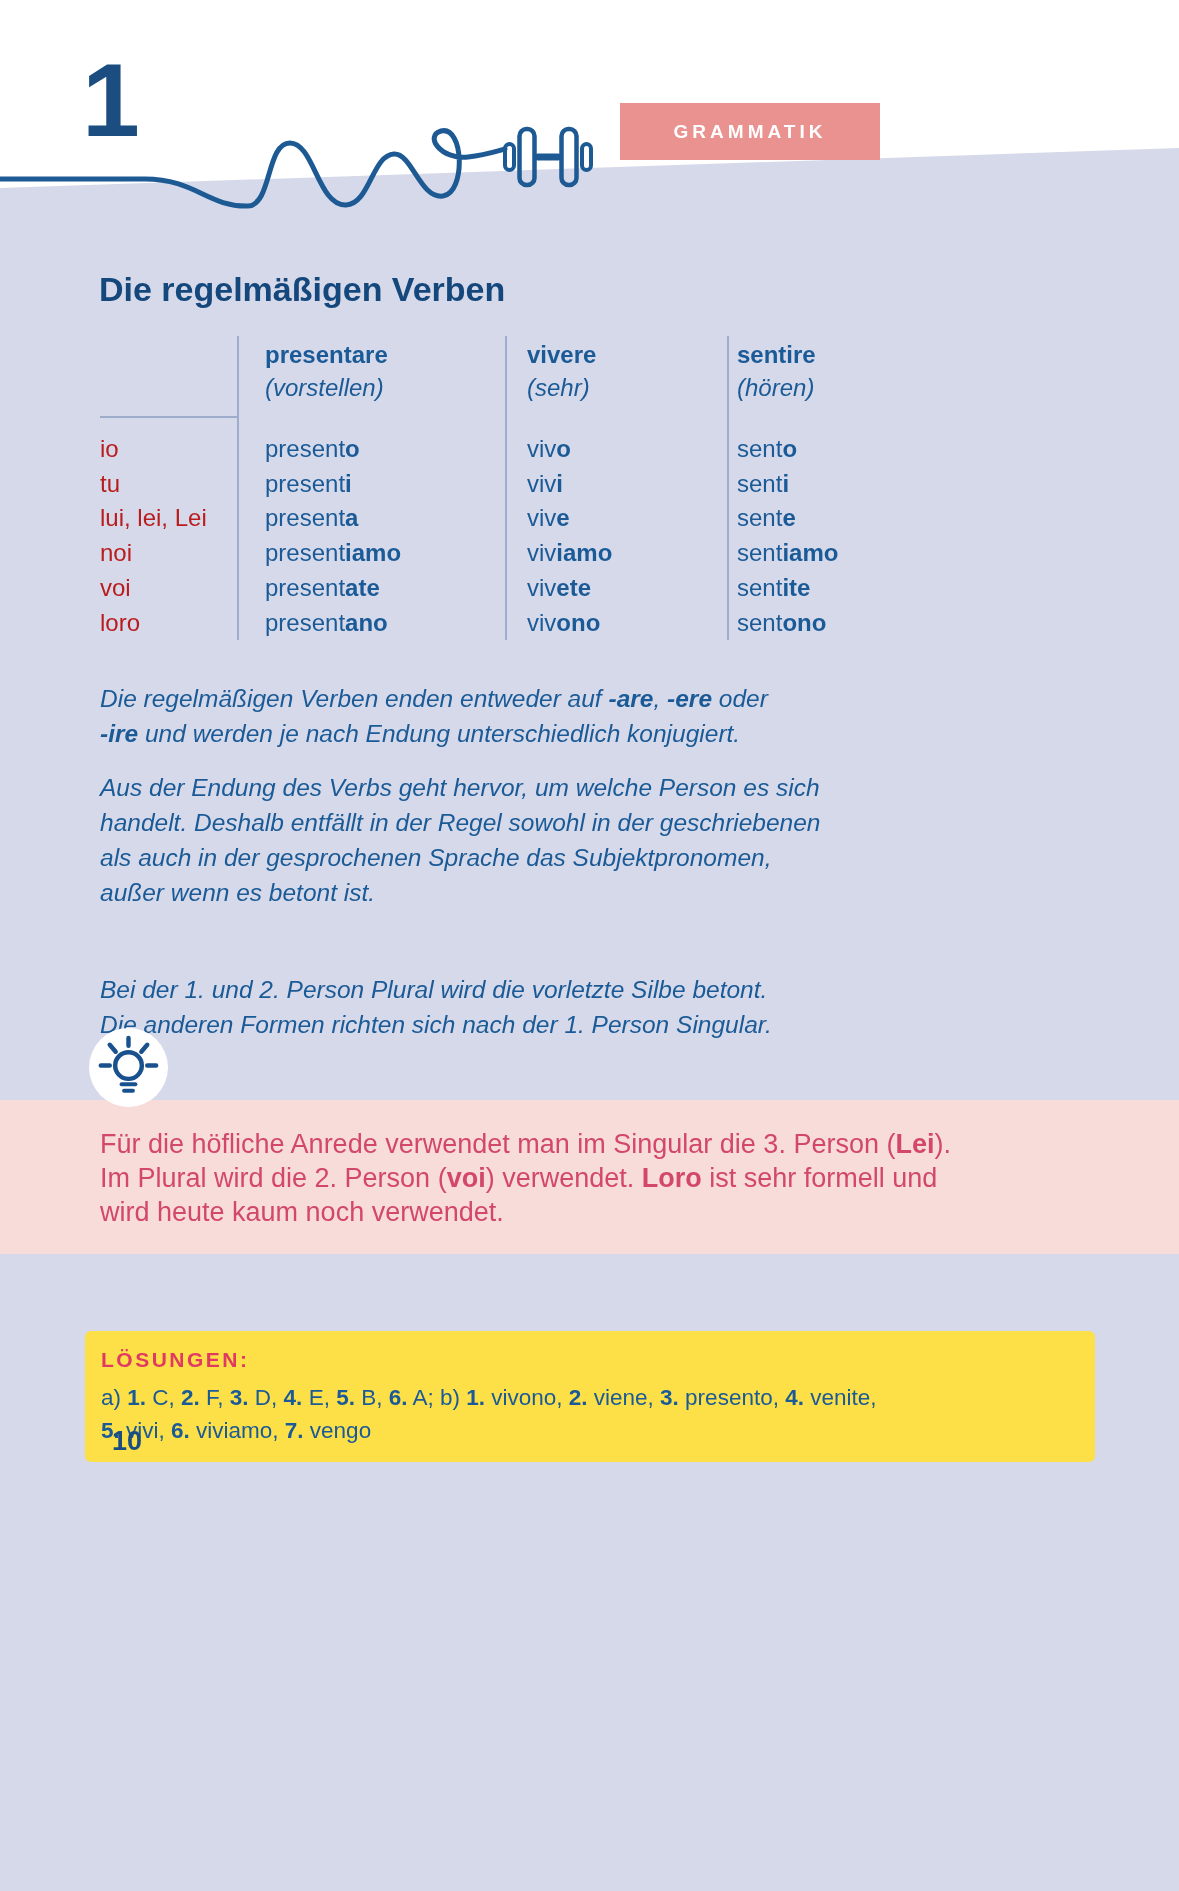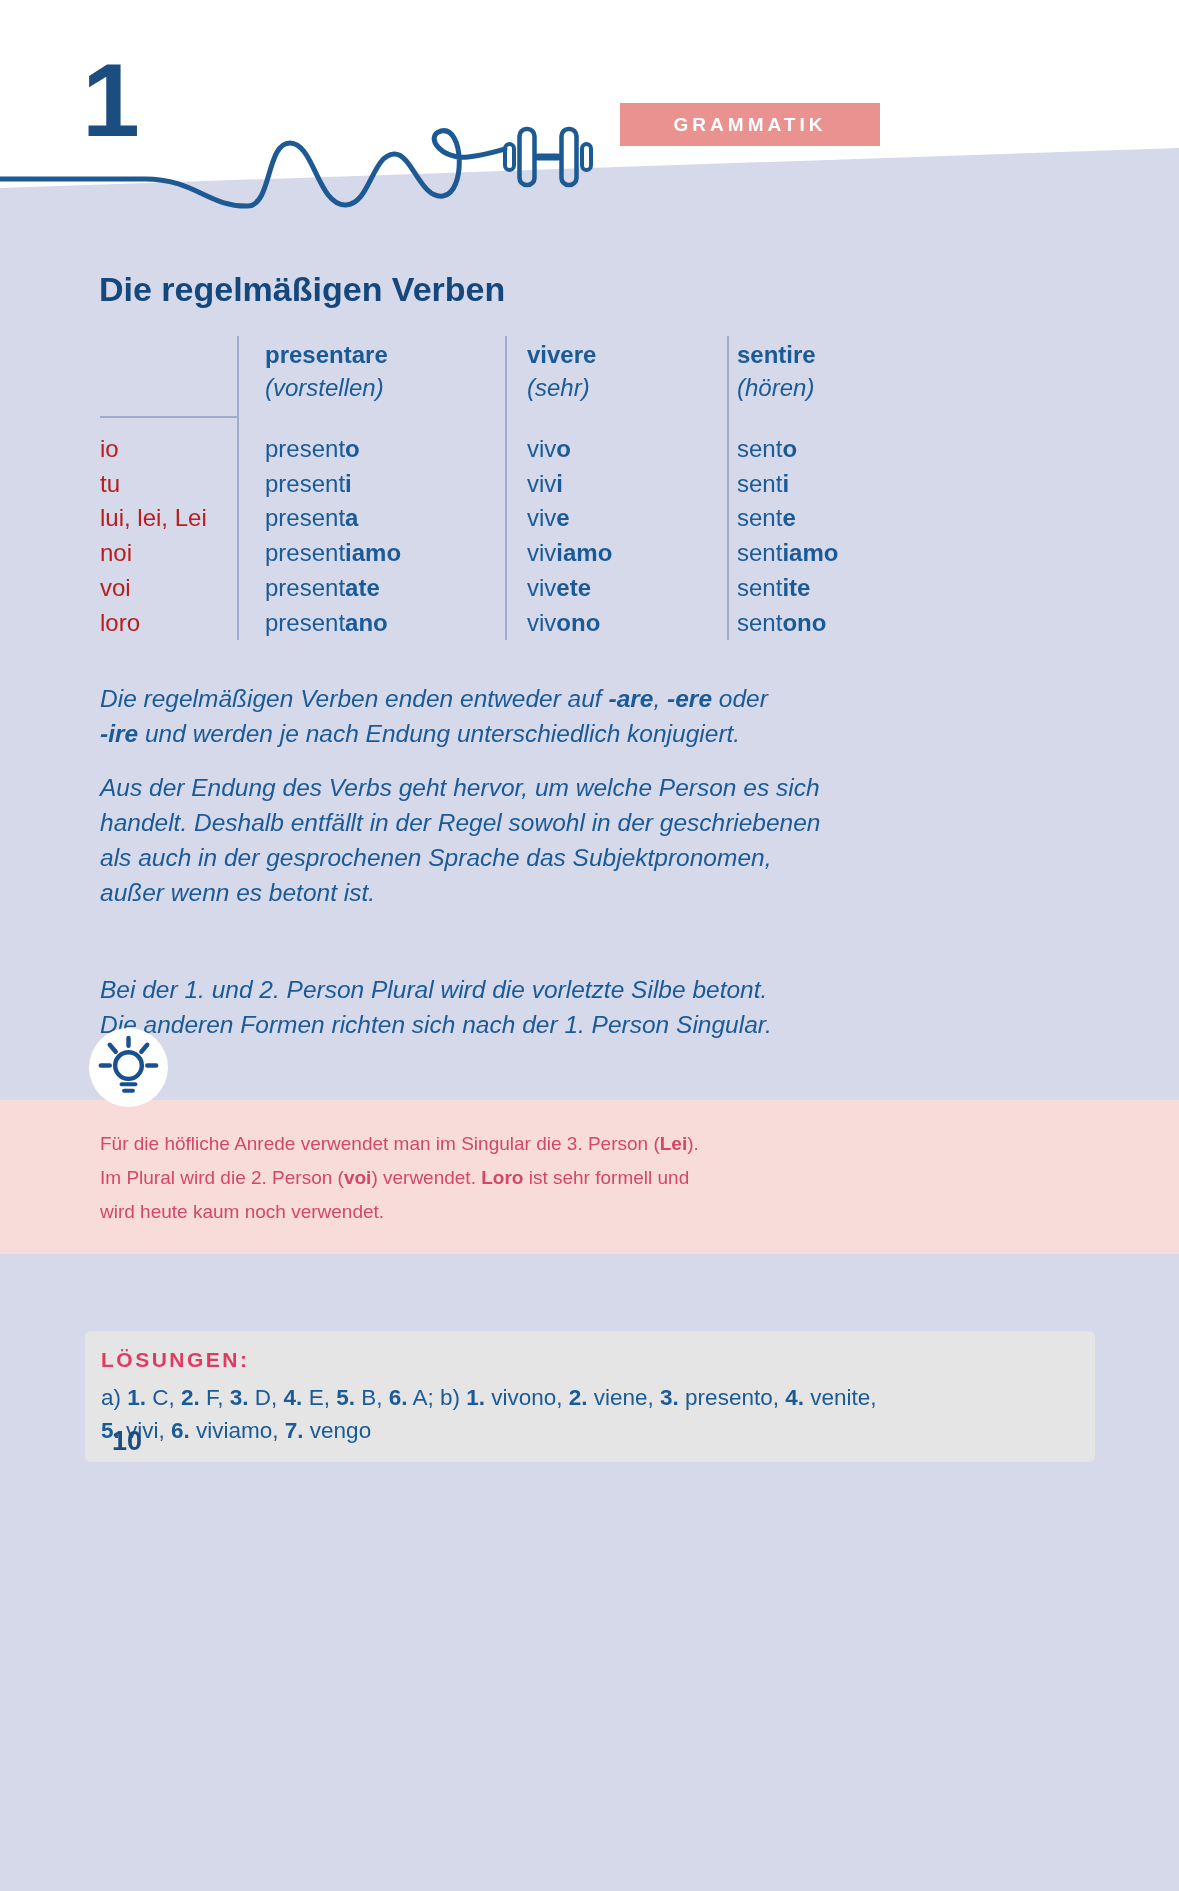--- a/index.html
+++ b/index.html
@@ -11,21 +11,21 @@
 
   
   .bg-main{position:absolute;left:0;top:0;width:1179px;height:1891px;background:#d6d9ea;
     clip-path:polygon(0 188px,1179px 148px,1179px 1891px,0 1891px);}
   .band-pink{position:absolute;left:0;top:1100px;width:1179px;height:154px;background:#f8dcda;}
 
   
   .chapter-num{position:absolute;left:82px;top:48px;font-size:104px;line-height:1;font-weight:700;color:#1b4d80;}
   .squiggle{position:absolute;left:0;top:0;width:620px;height:240px;}
   .dumbbell{position:absolute;left:503px;top:126px;width:90px;height:62px;}
-  .badge{position:absolute;left:620px;top:103px;width:260px;height:43px;background:#e9928f;
+  .badge{position:absolute;left:620px;top:103px;width:260px;height:57px;background:#e9928f;
     display:flex;align-items:center;justify-content:center;}
   .badge span{color:#ffffff;font-weight:700;font-size:19px;letter-spacing:4px;}
 
   .title{position:absolute;left:99px;top:270px;margin:0;font-size:34px;font-weight:700;color:#14477b;}
 
   
   .vline{position:absolute;width:2px;top:336px;height:304px;background:#9fadcd;}
   .vl1{left:237px}.vl2{left:505px}.vl3{left:727px}
   .hline{position:absolute;left:100px;top:416px;width:137px;height:2px;background:#9fadcd;}
   .th{position:absolute;top:338px;color:#1a5a96;font-size:24px;line-height:33px;white-space:nowrap;}
@@ -35,24 +35,24 @@
   .pron{position:absolute;left:100px;top:432px;font-size:24px;line-height:34.7px;color:#b91c1c;white-space:nowrap;}
   .colforms{position:absolute;top:432px;font-size:24px;line-height:34.7px;color:#1a5a96;white-space:nowrap;}
   .cf2{left:265px}.cf3{left:527px}.cf4{left:737px}
 
   
   .para{position:absolute;left:100px;color:#1a5a96;font-size:24.5px;line-height:35px;white-space:nowrap;font-style:italic;}
   .p1{top:681px}.p2{top:770px}.p3{top:972px}
 
   
   .bulb{position:absolute;left:89px;top:1028px;width:79px;height:79px;background:#ffffff;border-radius:50%;}
-  .note{position:absolute;left:100px;top:1127px;color:#d2476a;font-size:19px;line-height:34px;white-space:nowrap;}
+  .note{position:absolute;left:100px;top:1127px;color:#d2476a;font-size:27px;line-height:34px;white-space:nowrap;}
 
   
-  .solbox{position:absolute;left:85px;top:1331px;width:1010px;height:131px;background:#e5e5e5;border-radius:6px;}
+  .solbox{position:absolute;left:85px;top:1331px;width:1010px;height:131px;background:#fde047;border-radius:6px;}
   .solhead{position:absolute;left:16px;top:17px;color:#e13a62;font-weight:700;font-size:21px;letter-spacing:2.5px;}
   .solbody{position:absolute;left:16px;top:50px;color:#1a5a96;font-size:22.5px;line-height:33px;white-space:nowrap;}
 
   .pagenum{position:absolute;left:112px;top:1426px;font-size:27px;font-weight:700;color:#1b4d80;}
 </style>
 </head>
 <body>
 
 <div id="page">
 

